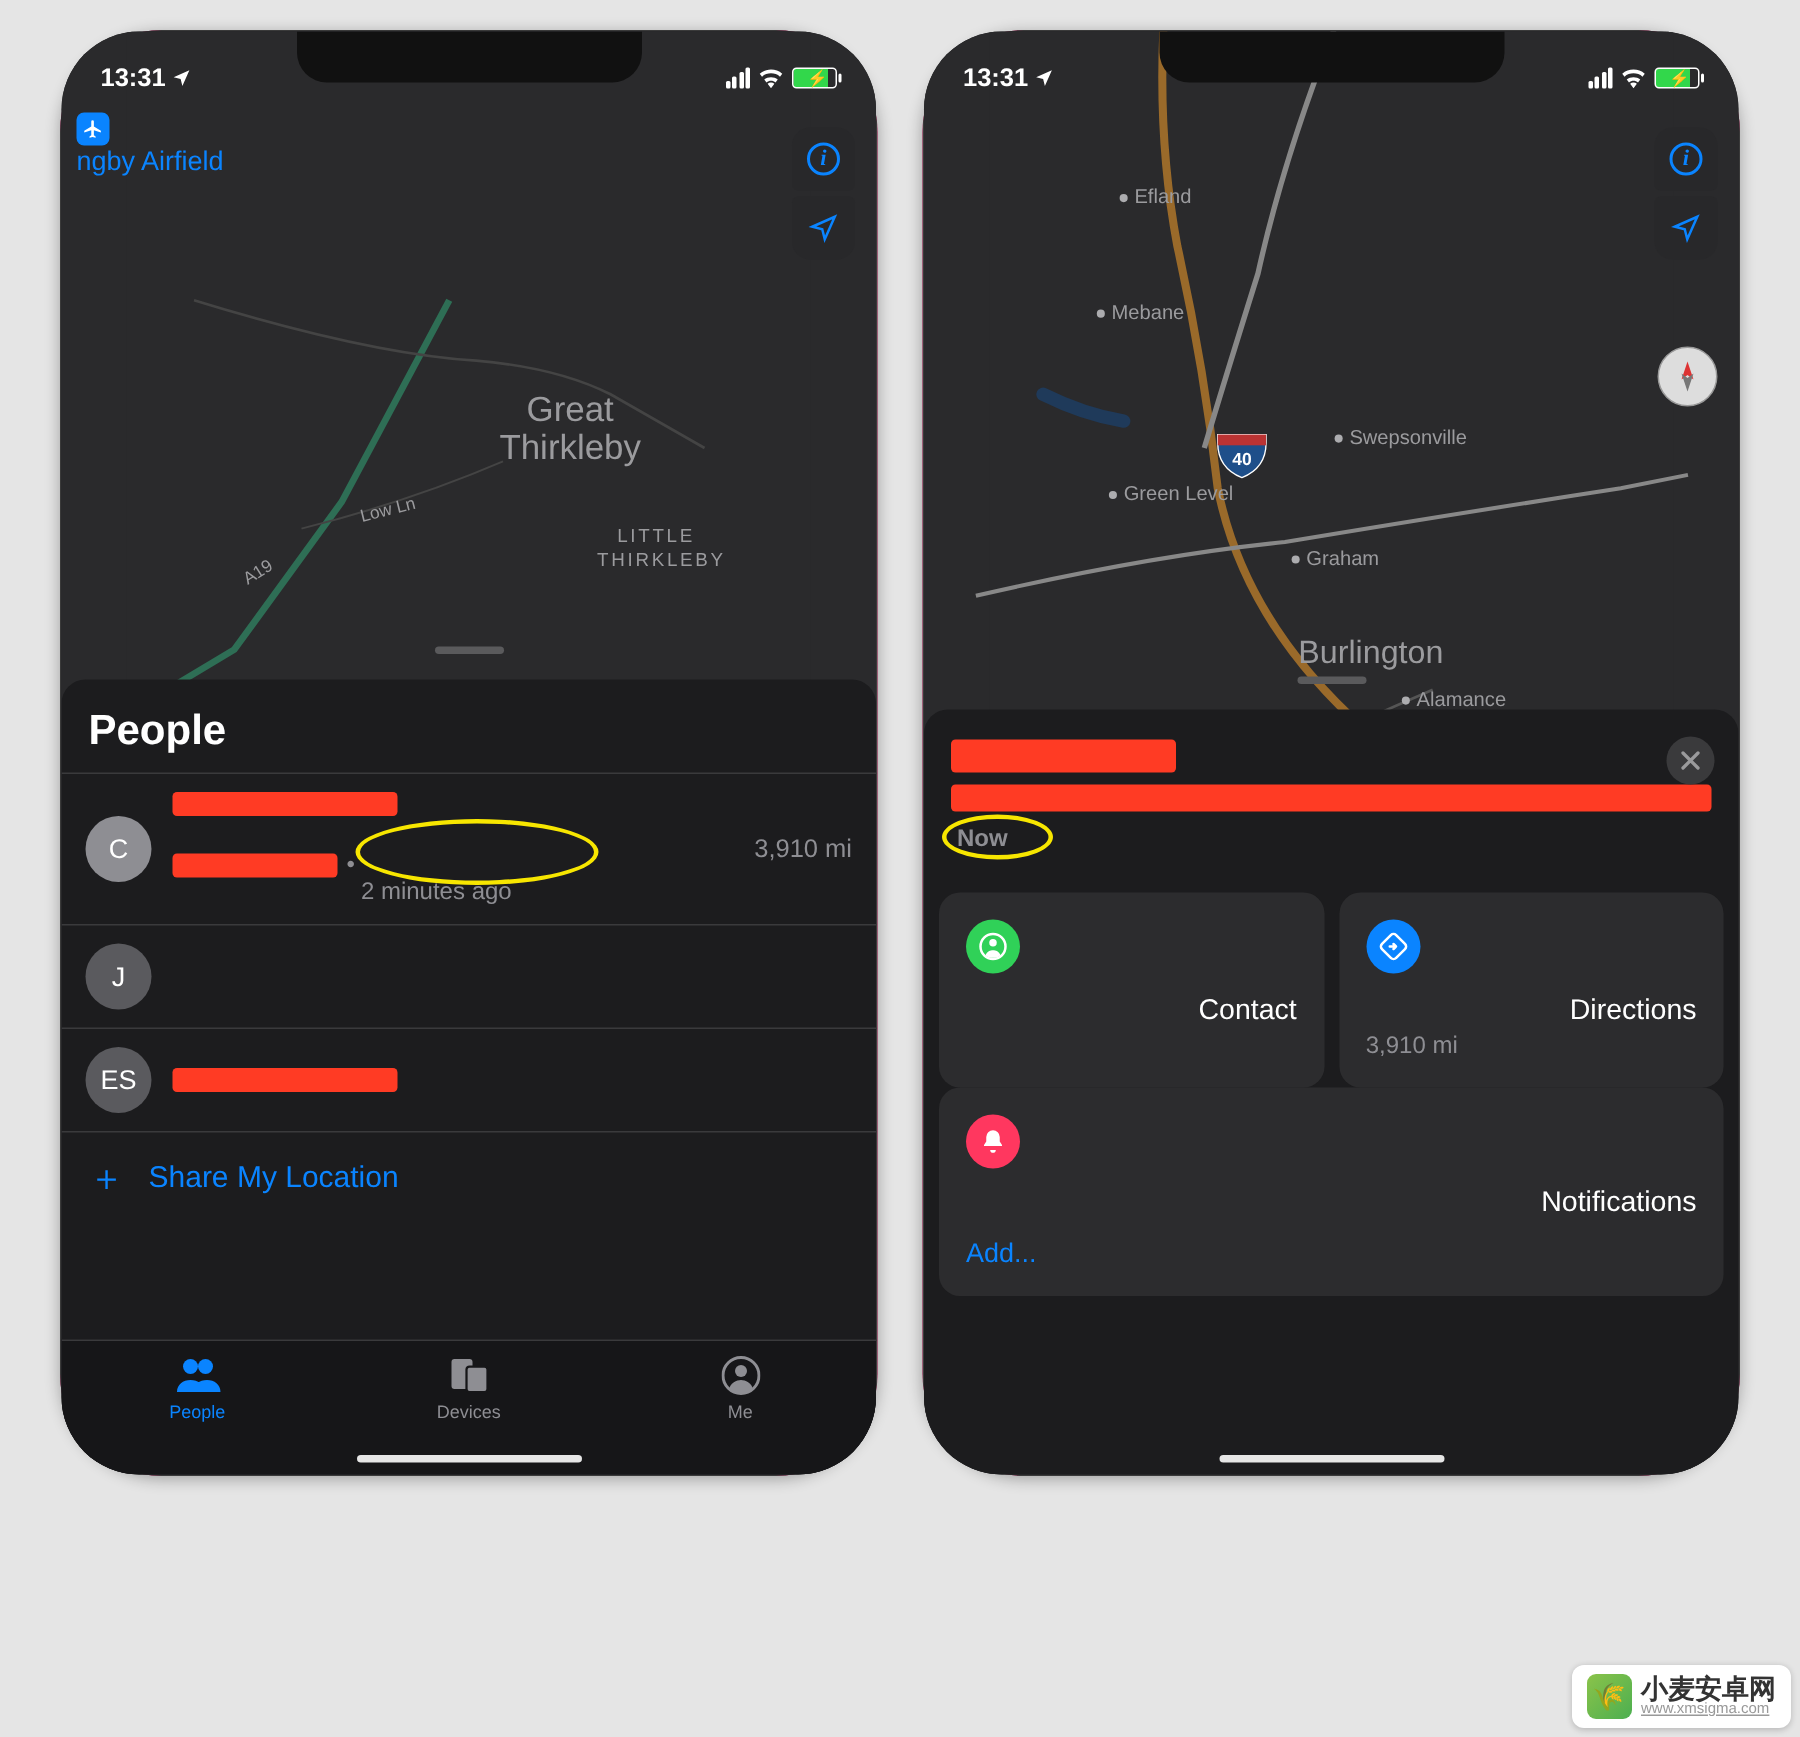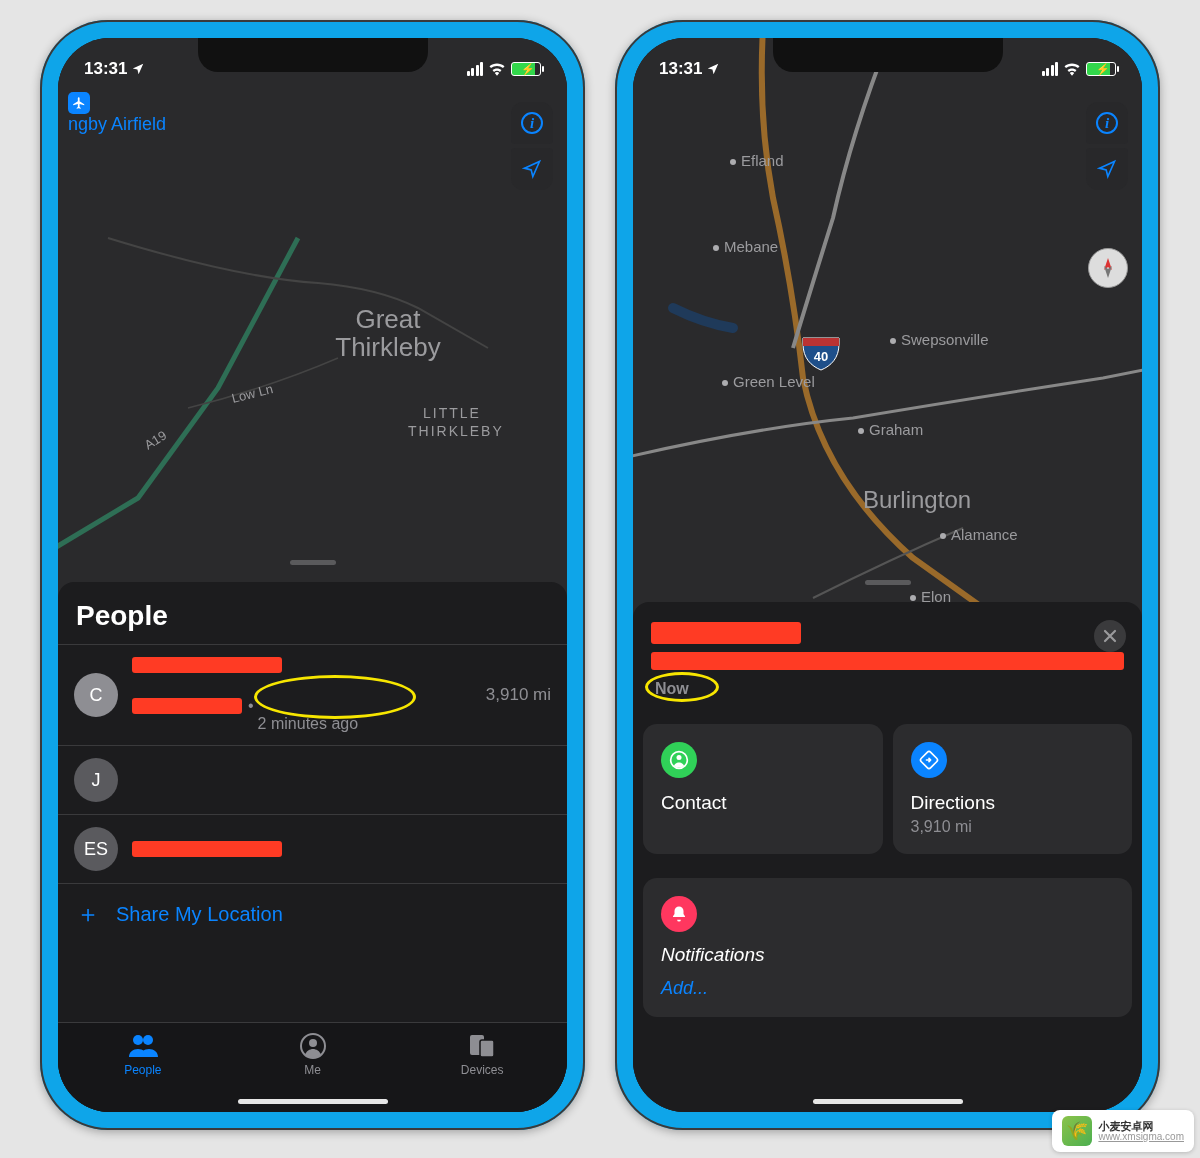--- a/index.html
+++ b/index.html
@@ -9,24 +9,24 @@
     height: 1158px;
     font-family: -apple-system, "Helvetica Neue", Arial, sans-serif;
     position: relative;
     display: flex;
     gap: 30px;
     justify-content: center;
     padding-top: 20px;
   }
   .phone {
     width: 545px;
-    height: 1110px;
-    background: #0ea5e9;
+    height: 964px;
+    background: #be185d;
     border-radius: 68px;
-    padding: 18px;
+    padding: 1px;
     box-shadow: inset 0 0 0 2px #3a3a3a, 0 2px 10px rgba(0,0,0,.3);
     position: relative;
   }
   .screen {
     width: 100%;
     height: 100%;
     background: #1c1c1e;
     border-radius: 52px;
     overflow: hidden;
     position: relative;
@@ -102,30 +102,30 @@
   .home-indicator{ position:absolute; bottom:8px; left:50%; transform:translateX(-50%); width:150px; height:5px; background:#e6e6e6; border-radius:3px; z-index:18;}
 
   
   .sheet2 { height:510px; padding:16px 10px 10px;}
   .sheet2-top { padding:4px 8px 8px; position:relative;}
   .close-x { position:absolute; right:6px; top:2px; width:32px; height:32px; background:#3a3a3c; border-radius:50%; display:flex; align-items:center; justify-content:center; color:#9a9a9c; font-size:18px;}
   .now-text { color:#8e8e93; font-size:16px; margin-top:8px; display:inline-block; padding:2px 28px 2px 4px;font-weight:bold;}
   .card-grid { display:flex; gap:10px; margin-top:16px;}
   .card { flex:1; background:#2c2c2e; border-radius:14px; padding:18px;}
   .card-icon { width:36px; height:36px; border-radius:50%; display:flex; align-items:center; justify-content:center; margin-bottom:14px;}
-  .card-title { color:#fff; font-size:19px; font-weight:500;}
+  .card-title { color:#fff; font-size:19px; font-weight:500;text-align:right;}
   .card-sub { color:#8e8e93; font-size:16px; margin-top:4px;}
-  .wide-card { background:#2c2c2e; border-radius:14px; padding:18px; margin-top:24px;font-style:italic;}
+  .wide-card { background:#2c2c2e; border-radius:14px; padding:18px; margin-top:0;}
   .notif-icon { width:36px; height:36px; border-radius:50%; background:#ff375f; display:flex; align-items:center; justify-content:center; margin-bottom:12px;}
   .add-link { color:#0a84ff; font-size:18px; margin-top:12px;}
 
   .watermark { position:absolute; right:6px; bottom:6px; background:#fff; border-radius:8px; padding:6px 10px; display:flex; align-items:center; gap:6px; box-shadow:0 1px 4px rgba(0,0,0,.2); z-index:50;}
   .wm-icon { width:30px; height:30px; border-radius:6px; background:linear-gradient(135deg,#8bc34a,#4caf50); display:flex; align-items:center; justify-content:center; font-size:18px;}
   .wm-text { display:flex; flex-direction:column; line-height:1;}
-  .wm-main { font-size:11px; font-weight:700; color:#333;}
+  .wm-main { font-size:18px; font-weight:700; color:#333;}
   .wm-sub { font-size:10px; color:#999;text-decoration:underline;}
 </style>
 </head>
 <body>
 
 <div class="phone">
  <div class="screen">
   <div class="notch"></div>
 
   <div class="status-bar">
@@ -223,33 +223,33 @@
   <div class="tabbar">
     <div class="tab active">
       <svg width="32" height="26" viewBox="0 0 32 26">
             <circle cx="11" cy="7" r="5" fill="#0a84ff"></circle>
             <circle cx="21" cy="7" r="5" fill="#0a84ff"></circle>
             <path fill="#0a84ff" d="M2 24c0-5 4-8 9-8s9 3 9 8H2zm11 0c0-5 4-8 9-8s9 3 9 8H13z"></path>
           </svg>
       <span>People</span>
     </div>
     <div class="tab">
+      <svg width="28" height="26" viewBox="0 0 28 26">
+            <rect x="2" y="2" width="14" height="20" rx="2" fill="#8e8e93"></rect>
+            <rect x="12" y="7" width="14" height="17" rx="2" fill="#8e8e93" stroke="#161618" stroke-width="1.5"></rect>
+          </svg>
+      <span>Devices</span>
+    </div>
+    <div class="tab">
       <svg width="26" height="26" viewBox="0 0 26 26">
             <circle cx="13" cy="13" r="12" fill="none" stroke="#8e8e93" stroke-width="2"></circle>
             <circle cx="13" cy="10" r="4" fill="#8e8e93"></circle>
             <path fill="#8e8e93" d="M5 22c1-4 5-6 8-6s7 2 8 6c-2 2-5 3-8 3s-6-1-8-3z"></path>
           </svg>
       <span>Me</span>
-    </div>
-    <div class="tab">
-      <svg width="28" height="26" viewBox="0 0 28 26">
-            <rect x="2" y="2" width="14" height="20" rx="2" fill="#8e8e93"></rect>
-            <rect x="12" y="7" width="14" height="17" rx="2" fill="#8e8e93" stroke="#161618" stroke-width="1.5"></rect>
-          </svg>
-      <span>Devices</span>
     </div>
   </div>
   <div class="home-indicator"></div>
  </div>
 </div>
 
 <div class="phone">
  <div class="screen">
   <div class="notch"></div>
 

